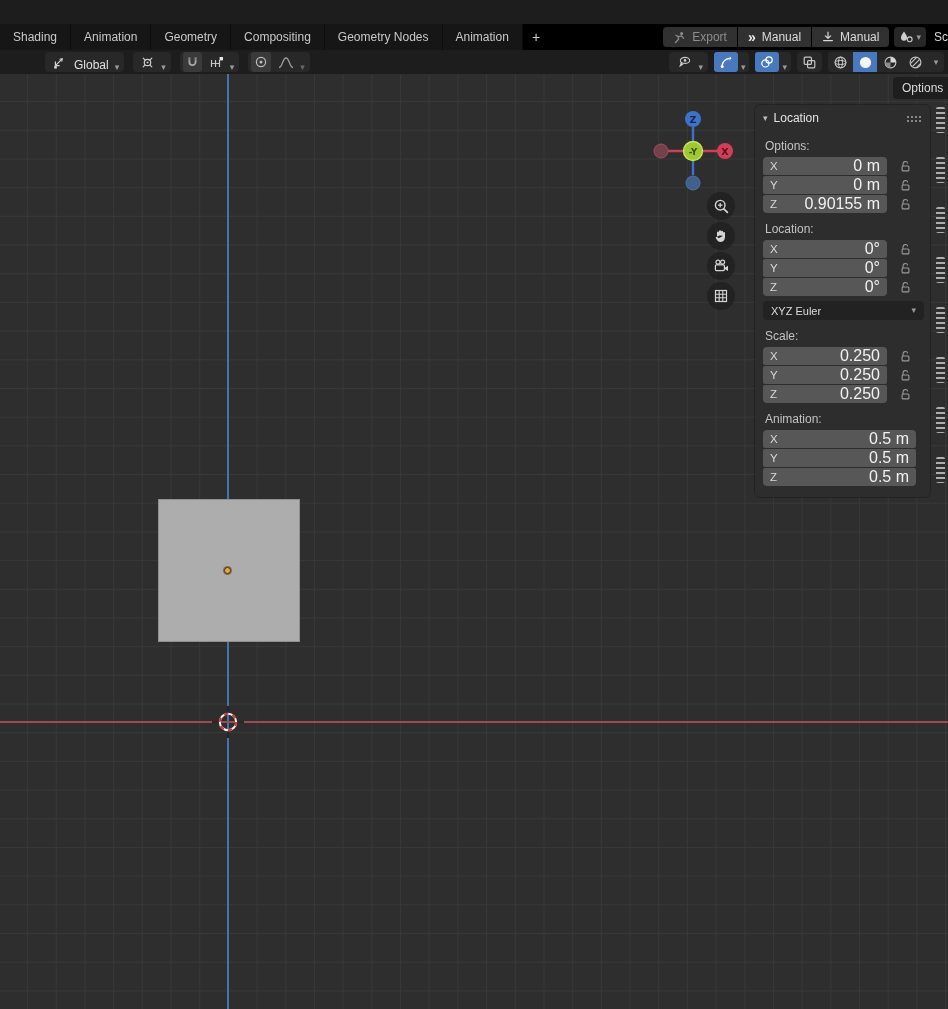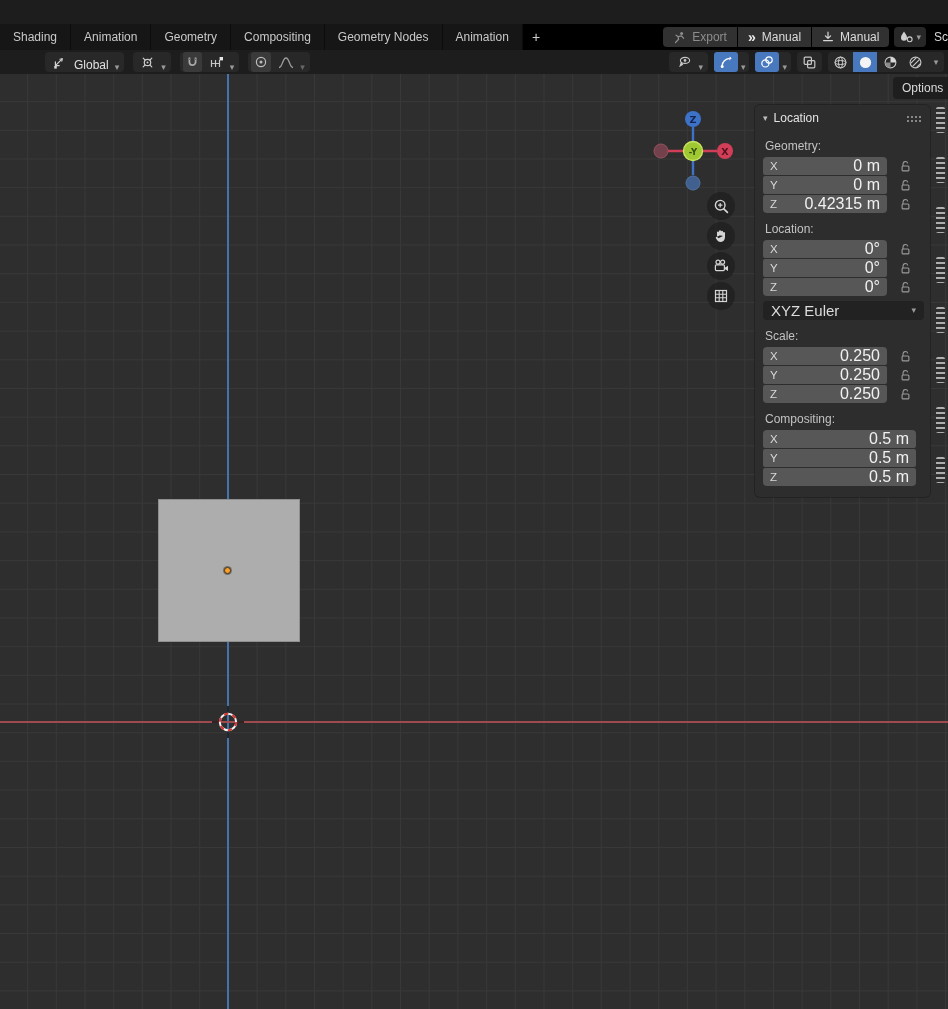--- a/index.html
+++ b/index.html
@@ -120,21 +120,21 @@
   .frow.r1 .fbox{border-radius:4px 4px 2px 2px;}
   .frow.r3 .fbox{border-radius:2px 2px 4px 4px;}
   .fbox.wide{width:calc(100% - 8px);}
   .faxis{font-size:11.5px;color:#d9d9d9;}
   .fval{margin-left:auto;font-size:16px;color:#f1f1f1;}
   .lockcol{flex:1;display:flex;align-items:center;justify-content:center;}
   .np-dropdown{
     height:19px;background:#222222;border-radius:4px;margin-top:5px;
     display:flex;align-items:center;padding:0 8px;box-sizing:border-box;
   }
-  .np-dd-label{font-size:15px;color:#dcdcdc;}
+  .np-dd-label{font-size:11px;color:#dcdcdc;}
   .np-dropdown .chev{margin-left:auto;}
   
   .side-strip{position:absolute;left:933px;top:33px;width:15px;height:420px;}
   .side-tab{
     width:9px;height:26px;margin:0 auto 24px auto;border-radius:2px;
     background-image:repeating-linear-gradient(180deg,#c4c4c4 0 2px, transparent 2px 5px);
     opacity:.85;
   }
   svg{display:block;}
 </style>
@@ -398,21 +398,21 @@
 
   </div>
 
   <div class="npanel">
     <div class="np-header">
       <span class="chev" style="color:#bdbdbd;">▾</span>
       <span class="np-title">Location</span>
       <span class="np-grip"></span>
     </div>
     <div class="np-body">
-      <div class="np-label">Geometry:</div>
+      <div class="np-label">Options:</div>
       <div class="frow r1">
         <div class="fbox">
           <span class="faxis">X</span>
           <span class="fval">0 m</span>
         </div>
         <span class="lockcol">
             <svg width="13" height="13" viewBox="0 0 13 13">
               <path d="M4 6 V3.9 a2.4 2.4 0 0 1 4.7 -.6" fill="none" stroke="#9a9a9a" stroke-width="1.1"></path>
               <rect x="3.1" y="6" width="6.8" height="4.9" rx="1" fill="none" stroke="#9a9a9a" stroke-width="1.1"></rect>
             </svg>
@@ -426,21 +426,21 @@
         <span class="lockcol">
             <svg width="13" height="13" viewBox="0 0 13 13">
               <path d="M4 6 V3.9 a2.4 2.4 0 0 1 4.7 -.6" fill="none" stroke="#9a9a9a" stroke-width="1.1"></path>
               <rect x="3.1" y="6" width="6.8" height="4.9" rx="1" fill="none" stroke="#9a9a9a" stroke-width="1.1"></rect>
             </svg>
           </span>
       </div>
       <div class="frow r3">
         <div class="fbox">
           <span class="faxis">Z</span>
-          <span class="fval">0.42315 m</span>
+          <span class="fval">0.90155 m</span>
         </div>
         <span class="lockcol">
             <svg width="13" height="13" viewBox="0 0 13 13">
               <path d="M4 6 V3.9 a2.4 2.4 0 0 1 4.7 -.6" fill="none" stroke="#9a9a9a" stroke-width="1.1"></path>
               <rect x="3.1" y="6" width="6.8" height="4.9" rx="1" fill="none" stroke="#9a9a9a" stroke-width="1.1"></rect>
             </svg>
           </span>
       </div>
 
       <div class="np-label mt">Location:</div>
@@ -516,21 +516,21 @@
           <span class="fval">0.250</span>
         </div>
         <span class="lockcol">
             <svg width="13" height="13" viewBox="0 0 13 13">
               <path d="M4 6 V3.9 a2.4 2.4 0 0 1 4.7 -.6" fill="none" stroke="#9a9a9a" stroke-width="1.1"></path>
               <rect x="3.1" y="6" width="6.8" height="4.9" rx="1" fill="none" stroke="#9a9a9a" stroke-width="1.1"></rect>
             </svg>
           </span>
       </div>
 
-      <div class="np-label mt">Compositing:</div>
+      <div class="np-label mt">Animation:</div>
       <div class="frow r1">
         <div class="fbox wide">
           <span class="faxis">X</span>
           <span class="fval">0.5 m</span>
         </div>
       </div>
       <div class="frow">
         <div class="fbox wide">
           <span class="faxis">Y</span>
           <span class="fval">0.5 m</span>

